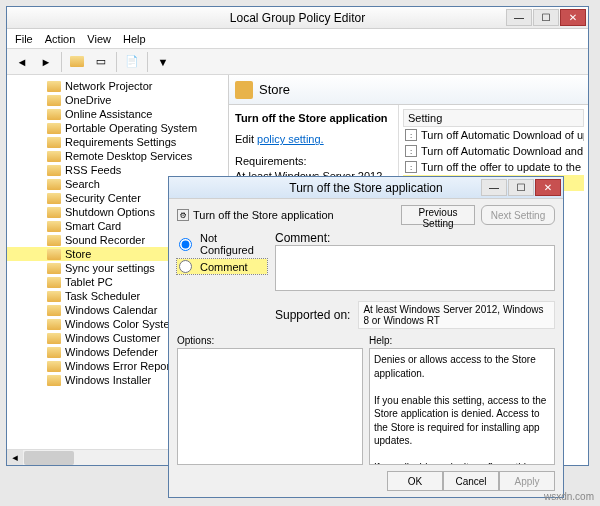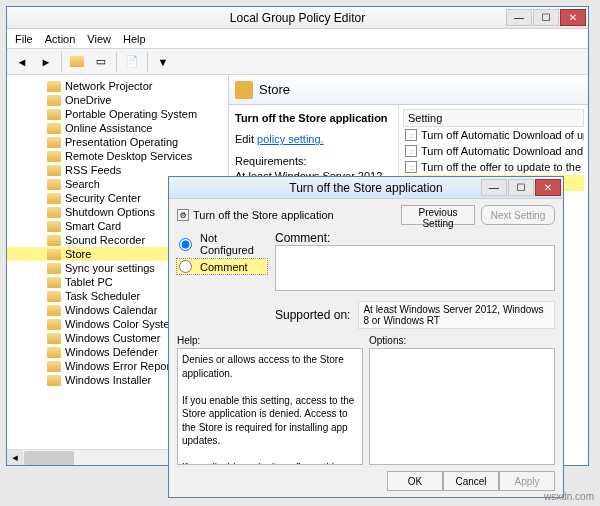--- a/index.html
+++ b/index.html
@@ -110,29 +110,29 @@
           <div class="tree-item">
             <span class="folder-icon"></span>
             <span>Network Projector</span>
           </div>
           <div class="tree-item">
             <span class="folder-icon"></span>
             <span>OneDrive</span>
           </div>
           <div class="tree-item">
             <span class="folder-icon"></span>
+            <span>Online Assistance</span>
+          </div>
+          <div class="tree-item">
+            <span class="folder-icon"></span>
             <span>Portable Operating System</span>
           </div>
           <div class="tree-item">
             <span class="folder-icon"></span>
-            <span>Online Assistance</span>
-          </div>
-          <div class="tree-item">
-            <span class="folder-icon"></span>
-            <span>Presentation Operating</span>
+            <span>Requirements Settings</span>
           </div>
           <div class="tree-item">
             <span class="folder-icon"></span>
             <span>Remote Desktop Services</span>
           </div>
           <div class="tree-item">
             <span class="folder-icon"></span>
             <span>RSS Feeds</span>
           </div>
           <div class="tree-item">
@@ -276,26 +276,26 @@
         <div style="font-size:12px;">Comment:</div>
         <textarea style=""></textarea>
       </div>
     </div>
     <div class="supp">
       <span style="font-size:12px;">Supported on:</span>
       <div class="val">At least Windows Server 2012, Windows 8 or Windows RT</div>
     </div>
     <div class="panes">
       <div class="pane">
+        <div class="ph">Options:</div>
+        <div class="box"></div>
+      </div>
+      <div class="pane">
         <div class="ph">Help:</div>
         <div class="box" id="help-box">Denies or allows access to the Store application.<br><br>If you enable this setting, access to the Store application is denied. Access to the Store is required for installing app updates.<br><br>If you disable or don't configure this setting, access to the Store application is allowed.</div>
-      </div>
-      <div class="pane">
-        <div class="ph">Options:</div>
-        <div class="box"></div>
       </div>
     </div>
     <div class="dlg-foot">
       <button>OK</button>
       <button>Cancel</button>
       <button disabled="">Apply</button>
     </div>
   </div>
 </div>
 

